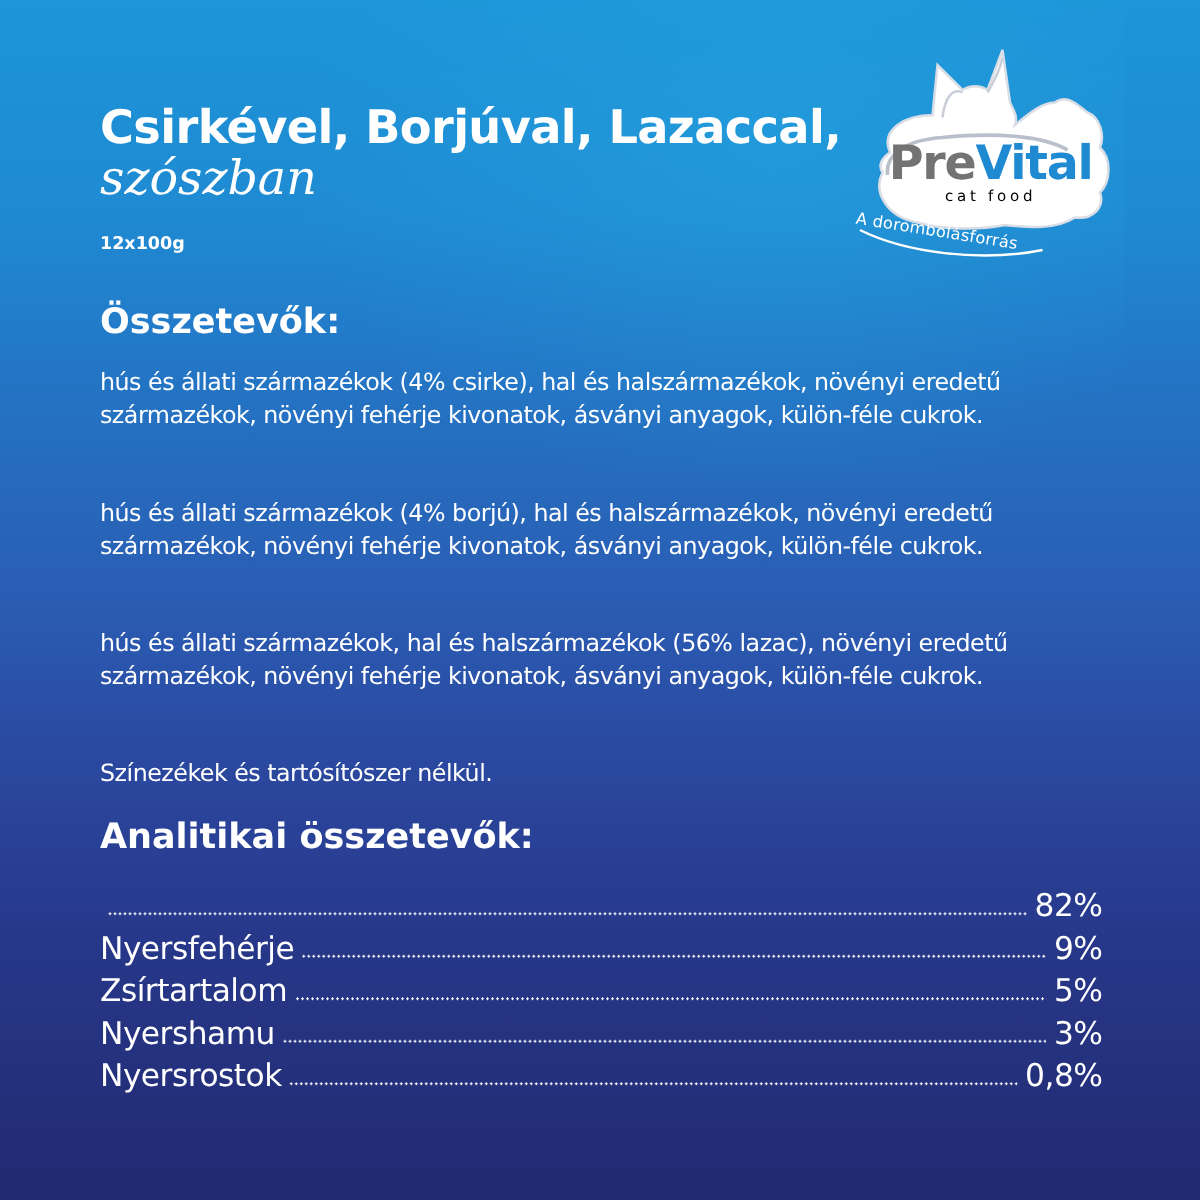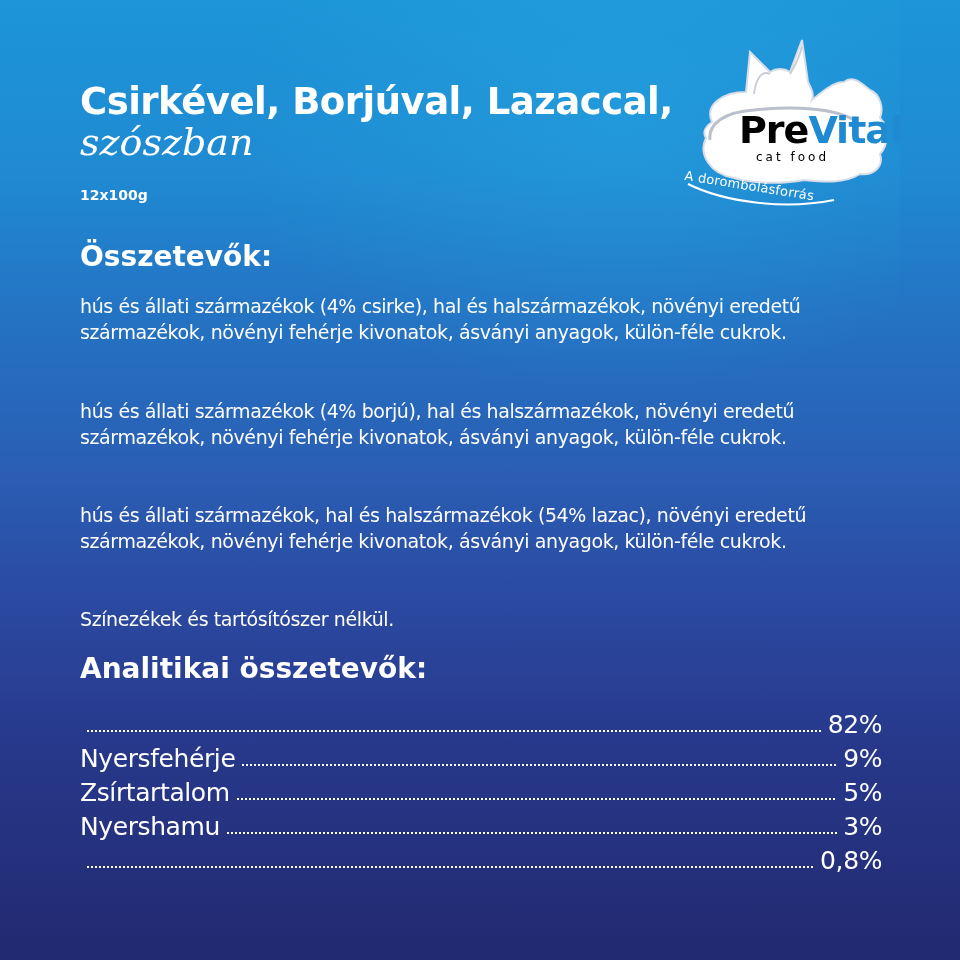--- a/index.html
+++ b/index.html
@@ -47,21 +47,21 @@
       background-image: radial-gradient(circle, #fff 0.9px, transparent 1.1px);
       background-size: 4px 4px; background-repeat: repeat-x;
     }
     .row .val { white-space: nowrap; }
     
     .logo { position: absolute; left: 684px; top: 34px; width: 216px; height: 190px; }
     .logo-word {
       position: absolute; left: 27px; top: 76px;
       font-size: 38px; font-weight: bold; letter-spacing: -1px; line-height: 40px;
     }
-    .logo-word .pre { color: #000000; padding-left: 28px; }
+    .logo-word .pre { color: #737373; }
     .logo-word .vital { color: #1f8ad2; }
     .logo-sub {
       position: absolute; left: 72px; top: 116px;
       font-size: 12px; letter-spacing: 3px; color: #000000; line-height: 14px;
     }
     .logo-slogan {
       position: absolute; left: 2px; top: 134px;
       font-size: 13px; color: #fff; transform: rotate(9deg); transform-origin: left top;
       letter-spacing: 0.2px;
     }
@@ -85,21 +85,21 @@
   <div class="logo-word">
     <span class="pre">Pre</span><span class="vital">Vital</span>
   </div>
   <div class="logo-sub">cat food</div>
   <div class="logo-slogan">A dorombolásforrás</div>
 </div>
 
 <div class="h2" style="top:240px">Összetevők:</div>
 <div class="para" style="top:293px">hús és állati származékok (4% csirke), hal és halszármazékok, növényi eredetű származékok, növényi fehérje kivonatok, ásványi anyagok, külön-féle cukrok.</div>
 <div class="para" style="top:398px">hús és állati származékok (4% borjú), hal és halszármazékok, növényi eredetű származékok, növényi fehérje kivonatok, ásványi anyagok, külön-féle cukrok.</div>
-<div class="para" style="top:502px">hús és állati származékok, hal és halszármazékok (54% lazac), növényi eredetű származékok, növényi fehérje kivonatok, ásványi anyagok, külön-féle cukrok.</div>
+<div class="para" style="top:502px">hús és állati származékok, hal és halszármazékok (56% lazac), növényi eredetű származékok, növényi fehérje kivonatok, ásványi anyagok, külön-féle cukrok.</div>
 <div class="para" style="top:606px">Színezékek és tartósítószer nélkül.</div>
 
 <div class="h2" style="top:652px">Analitikai összetevők:</div>
 
 <div class="analytics">
   <div class="row">
     <span class="dots"></span>
     <span class="val">82%</span>
   </div>
   <div class="row">
@@ -111,16 +111,17 @@
     <span class="name">Zsírtartalom</span>
     <span class="dots"></span>
     <span class="val">5%</span>
   </div>
   <div class="row">
     <span class="name">Nyershamu</span>
     <span class="dots"></span>
     <span class="val">3%</span>
   </div>
   <div class="row">
+    <span class="name">Nyersrostok</span>
     <span class="dots"></span>
     <span class="val">0,8%</span>
   </div>
 </div>
 
 </body></html>

